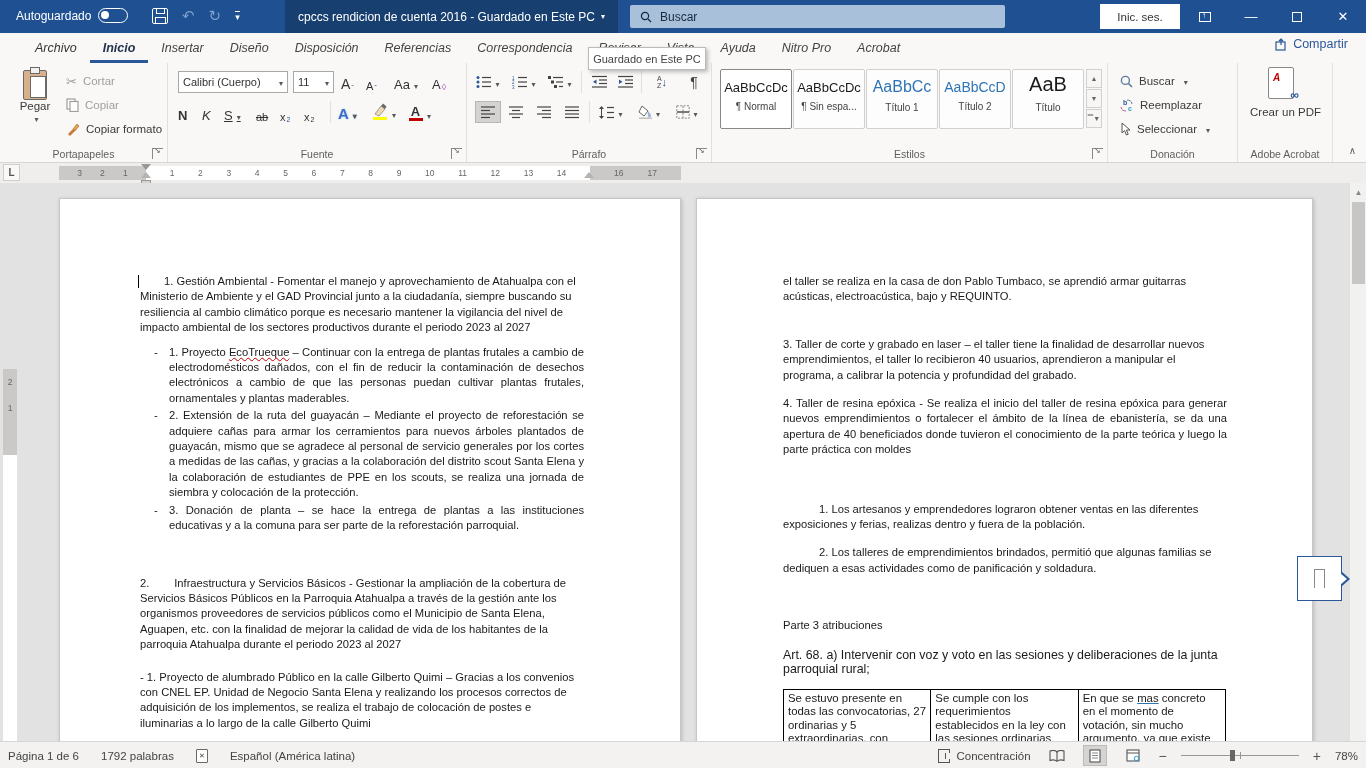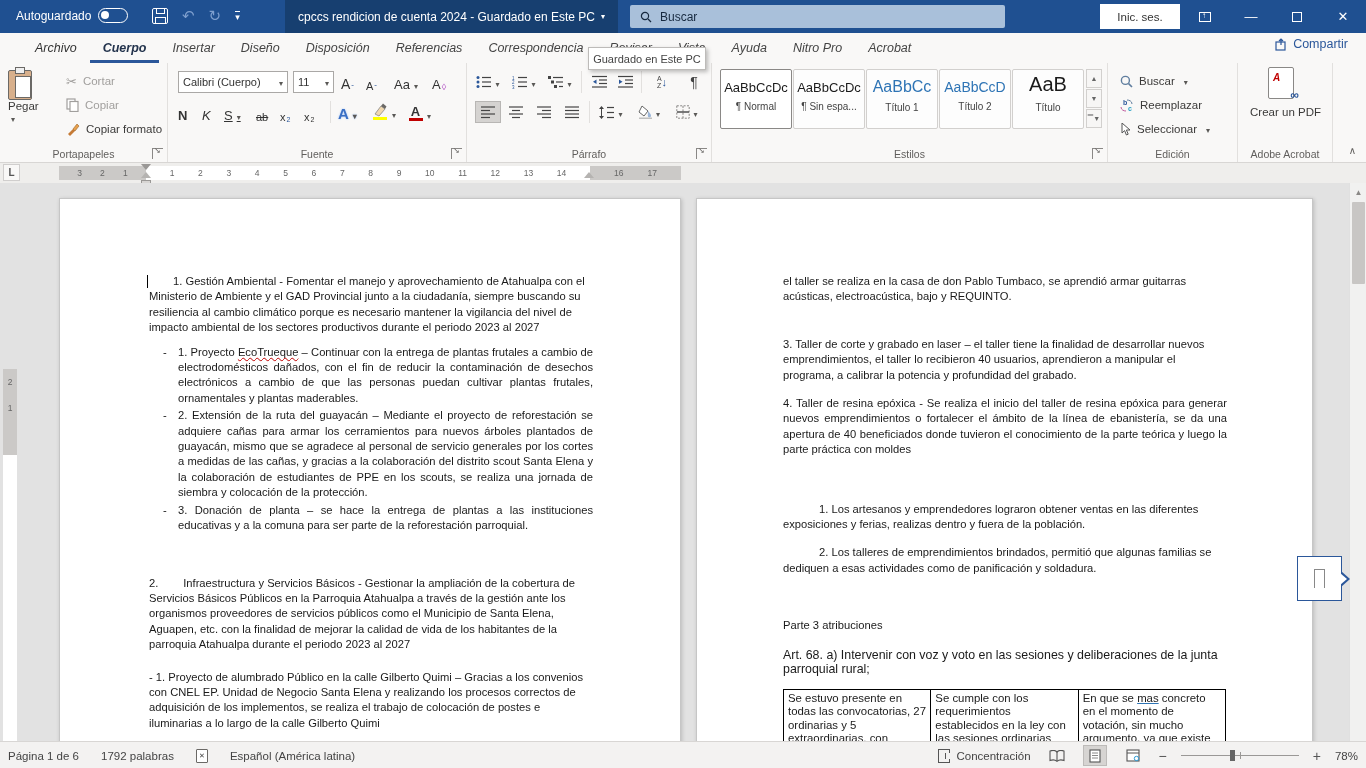--- a/index.html
+++ b/index.html
@@ -39,21 +39,21 @@
 
   
   .groups { position:absolute; top:30px; left:0; width:1366px; height:99px; }
   .grp { position:absolute; top:0; height:99px; border-right:1px solid #e2e0de; }
   .grplabel { position:absolute; bottom:2px; left:0; right:0; text-align:center; font-size:10.5px; color:#605e5c; }
   .launcher { position:absolute; bottom:3px; right:4px; width:11px; height:11px; border-left:1px solid #8a8886; border-top:1px solid #8a8886; }
   .launcher:after { content:"↘"; position:absolute; left:1px; top:-3px; font-size:8px; color:#605e5c; }
   .dd:after { content:"▾"; font-size:8px; color:#5a5856; margin-left:3px; }
 
   .grp-clip { left:0; width:168px; }
-  .pegar { position:absolute; left:8px; top:5px; width:54px; height:74px; display:flex; flex-direction:column; align-items:flex-start; font-size:11.5px; color:#3b3a39; }
+  .pegar { position:absolute; left:8px; top:5px; width:54px; height:74px; display:flex; flex-direction:column; align-items:center; font-size:11.5px; color:#3b3a39; }
   .clipicon { width:24px; height:30px; border:1.6px solid #6b6966; border-radius:2px; background:#d8b08c; position:relative; margin-top:2px; }
   .clipicon:before { content:""; position:absolute; left:6px; top:-4px; width:8px; height:5px; border:1.4px solid #6b6966; background:#f0f0f0; }
   .clipicon:after { content:""; position:absolute; left:6px; top:5px; width:14px; height:20px; background:#fff; border:1px solid #6b6966; }
   .cliprow { position:absolute; left:66px; height:24px; display:flex; align-items:center; gap:6px; font-size:11.5px; color:#a19f9d; white-space:nowrap; }
   .cliprow.en { color:#3b3a39; }
   .scissors { color:#a19f9d; font-size:13px; }
 
   .grp-font { left:168px; width:299px; }
   .combo { position:absolute; height:22px; background:#fff; border:1px solid #aaa8a6; font-size:11px; color:#333; display:flex; align-items:center; padding:0 4px; justify-content:space-between; }
   .fbtn { position:absolute; height:24px; display:flex; align-items:flex-end; gap:1px; font-size:13px; color:#333; padding-bottom:2px; }
@@ -100,21 +100,21 @@
 
   .vruler { position:absolute; left:3px; top:186px; width:14px; height:552px; background:#fff; }
   .vruler .vmargin { position:absolute; top:0; left:0; width:14px; height:86px; background:#cbc9c7; }
   .vruler .vnums { position:absolute; top:8px; left:0; width:14px; display:flex; flex-direction:column; gap:16px; align-items:center; font-size:8.5px; color:#666; transform:rotate(0deg); }
 
   
   .docarea { position:absolute; top:183px; left:0; width:1366px; height:558px; background:#e2e2e2; overflow:hidden; }
   .page { position:absolute; top:15px; background:#fff; border:1px solid #c6c6c6; box-shadow:1px 1px 4px rgba(0,0,0,.18); overflow:hidden; }
   .page-l { left:59px; width:622px; height:560px; }
   .page-r { left:696px; width:617px; height:560px; }
-  .ptext { position:absolute; top:75px; left:89px; width:444px; font-size:11.2px; line-height:15.4px; color:#1a1a1a; }
+  .ptext { position:absolute; top:75px; left:80px; width:444px; font-size:11.2px; line-height:15.4px; color:#1a1a1a; }
   .page-r .ptext { left:86px; width:444px; }
   .para { margin:0 0 8px 0; }
   .just { text-align:justify; }
   .bullet { position:relative; padding-left:29px; margin:0 0 2px 0; }
   .bullet .dash { position:absolute; left:14px; top:0; }
   .misspell { text-decoration:underline wavy #c00000 1px; text-decoration-skip-ink:none; }
   .grammar { text-decoration:underline; text-decoration-color:#2e74b5; color:#1a1a1a; }
   .cursorbar { position:absolute; left:-2px; top:1px; width:1px; height:13px; background:#000; }
   .indent1 { text-indent:24px; }
   .indent2 { text-indent:36px; }
@@ -164,21 +164,21 @@
           <span class="knob"></span>
         </span>
     </div>
     <div class="qat">
       <span class="saveicon"></span>
       <span class="qbtn">↶</span>
       <span class="qbtn">↻</span>
       <span class="qmore">▾</span>
     </div>
     <div class="doctitle">
-      <span>cpccs rendicion de cuenta 2024  -  Guardado en Este PC</span>
+      <span>cpccs rendicion de cuenta 2016  -  Guardado en Este PC</span>
       <span class="dd2">▾</span>
     </div>
     <div class="searchbox">
       <svg width="12" height="12" viewBox="0 0 12 12">
           <circle cx="5" cy="5" r="3.6" fill="none" stroke="#17293f" stroke-width="1.2"></circle>
           <line x1="8" y1="8" x2="11" y2="11" stroke="#17293f" stroke-width="1.2"></line>
         </svg>
       <span>Buscar</span>
     </div>
     <div class="signin">Inic. ses.</div>
@@ -190,21 +190,21 @@
       <span class="winbtn">
           <span class="restore"></span>
         </span>
       <span class="winbtn">✕</span>
     </div>
   </div>
 
   <div class="ribbon">
     <div class="tabs">
       <span class="tab file">Archivo</span>
-      <span class="tab active">Cuerpo</span>
+      <span class="tab active">Inicio</span>
       <span class="tab">Insertar</span>
       <span class="tab">Diseño</span>
       <span class="tab">Disposición</span>
       <span class="tab">Referencias</span>
       <span class="tab">Correspondencia</span>
       <span class="tab">Revisar</span>
       <span class="tab">Vista</span>
       <span class="tab">Ayuda</span>
       <span class="tab">Nitro Pro</span>
       <span class="tab">Acrobat</span>
@@ -497,21 +497,21 @@
             </svg>
           <span>Reemplazar</span>
         </div>
         <div class="edrow" style="top:54px;">
           <svg width="11" height="13" viewBox="0 0 11 13">
               <path d="M2 0 L2 10 L4.6 7.6 L6.4 12 L8.2 11.2 L6.4 7 L10 7 Z" fill="#fff" stroke="#555" stroke-width="1"></path>
             </svg>
           <span>Seleccionar</span>
             <span class="dd"></span>
         </div>
-        <span class="grplabel">Edición</span>
+        <span class="grplabel">Donación</span>
       </div>
 
       <div class="grp grp-acr">
         <div style="position:absolute; left:0; top:0; width:95px; height:80px;">
           <span class="pdficon">
             <span class="scrib">A</span>
             <span class="link">∞</span>
           </span>
           <span class="acrlabel">Crear un PDF</span>
         </div>

